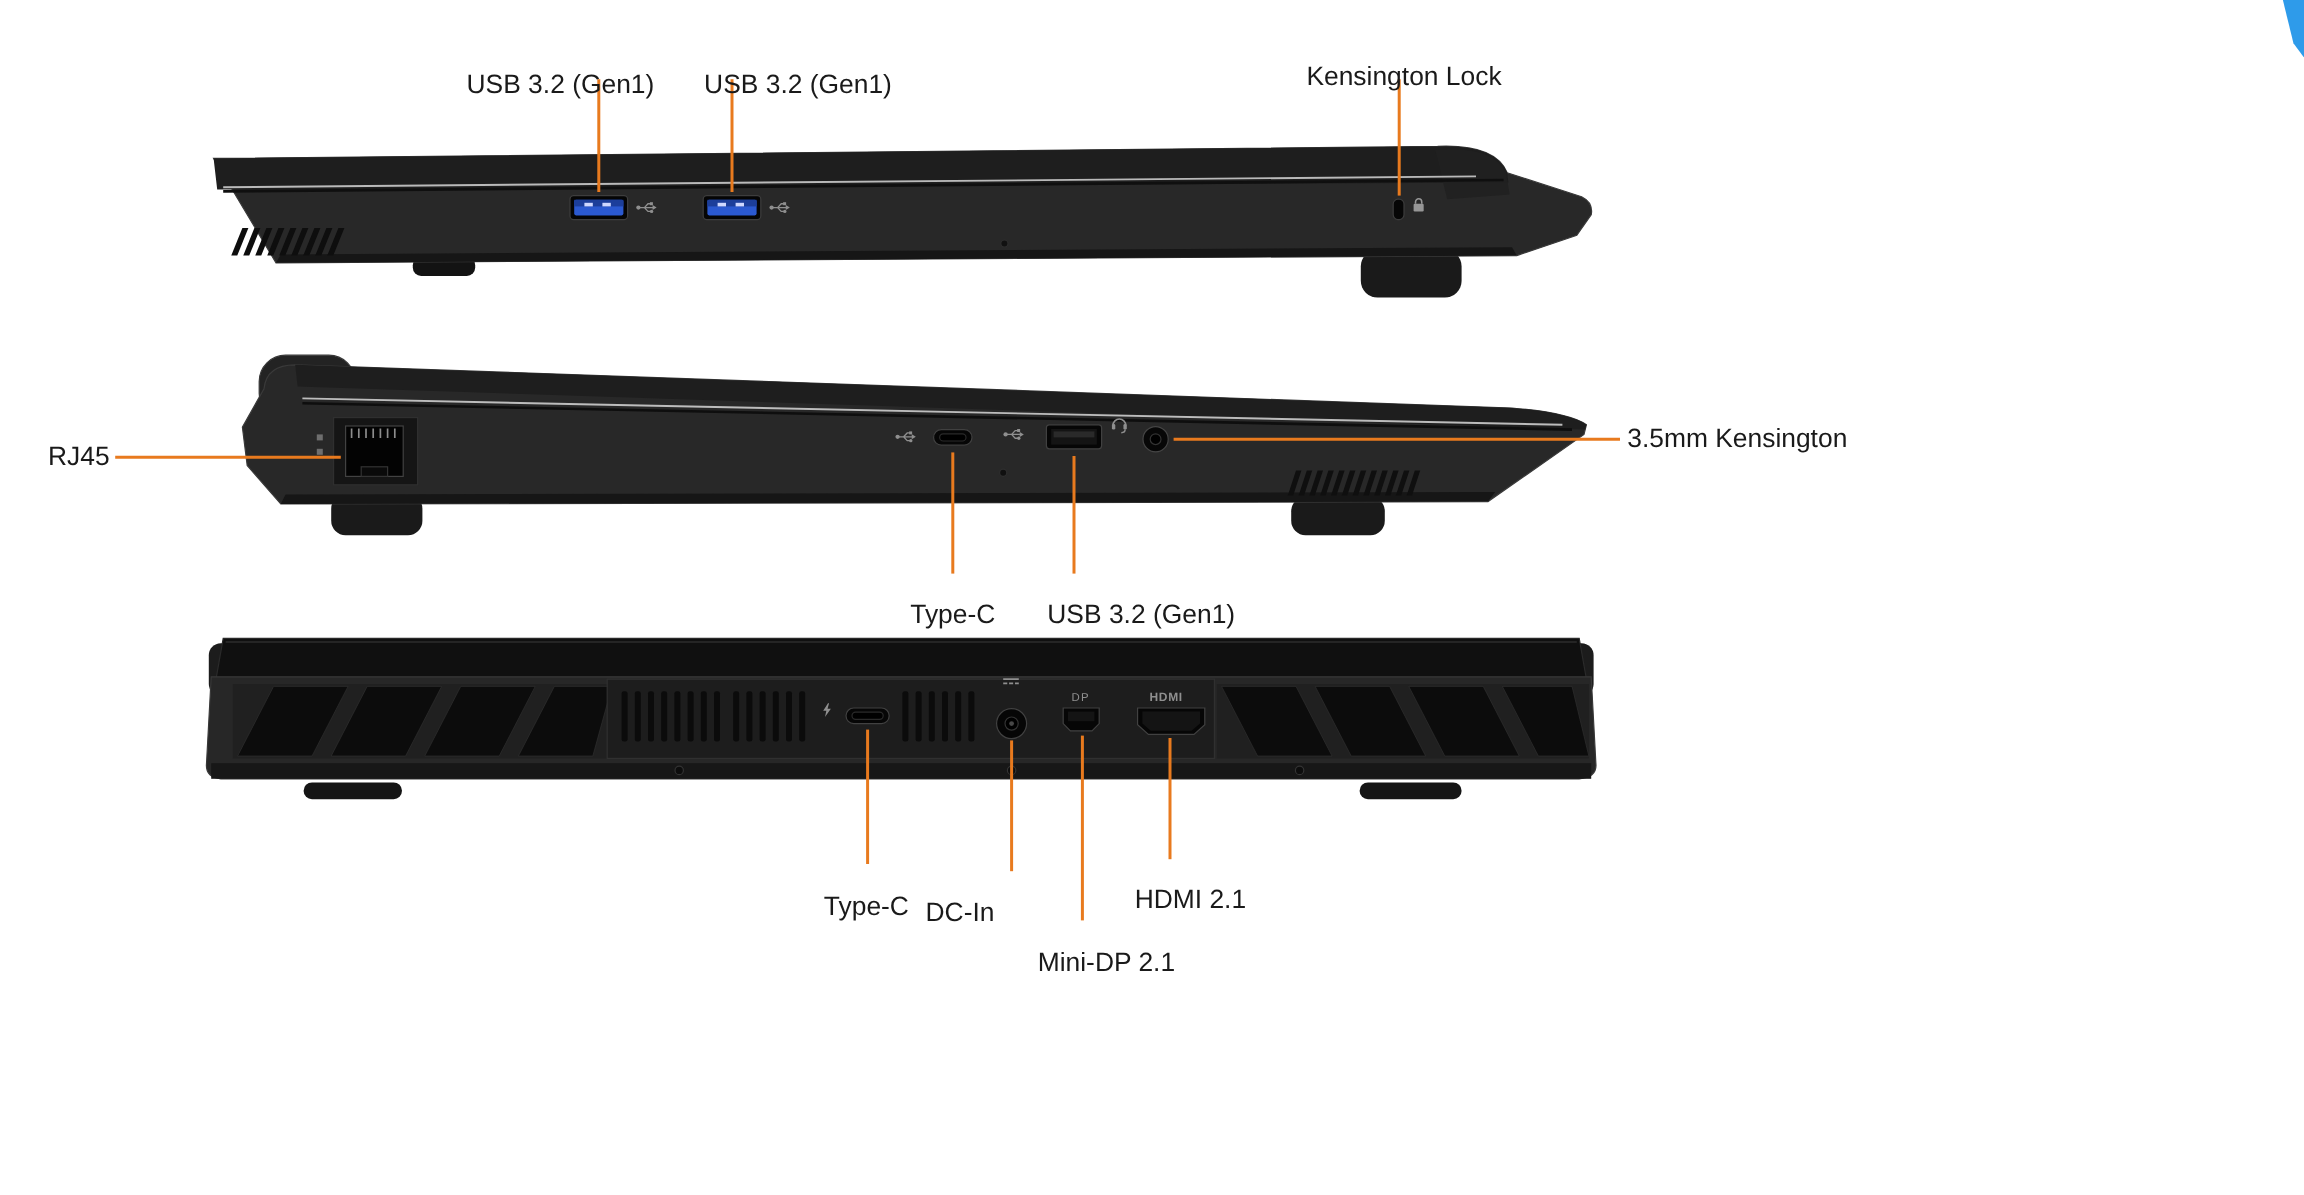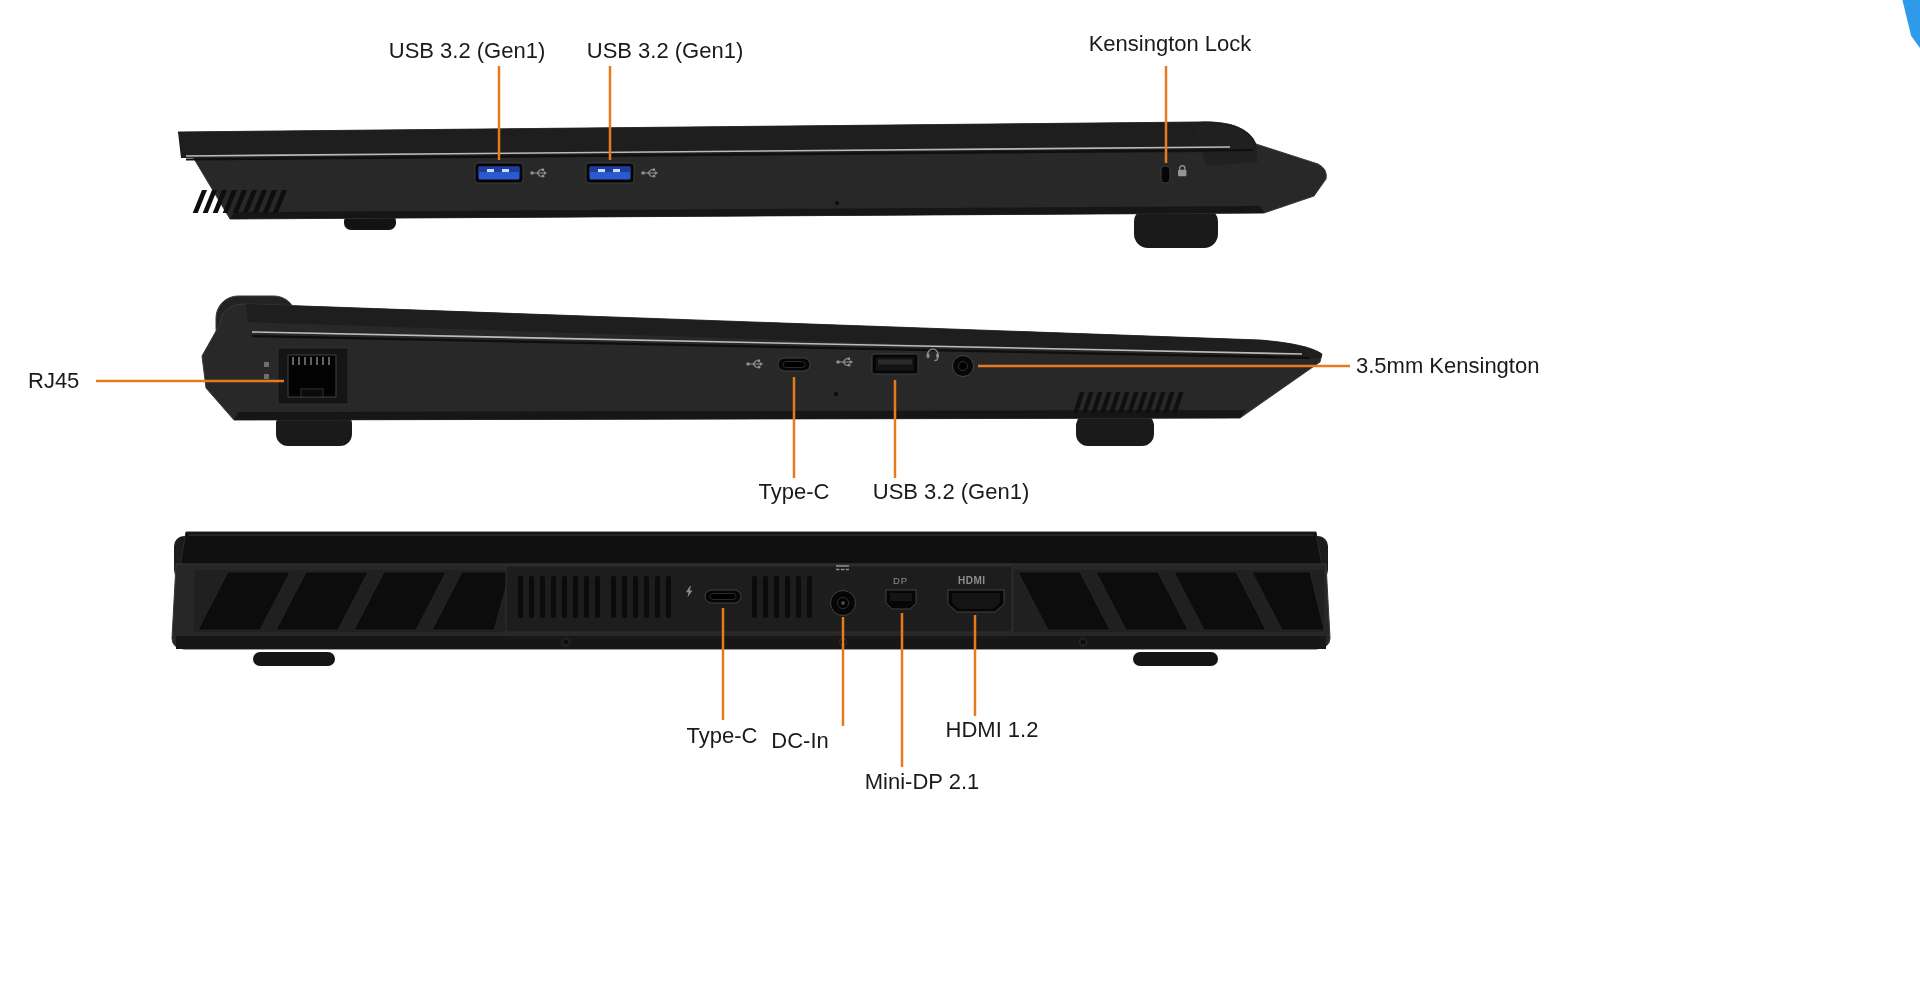--- a/index.html
+++ b/index.html
@@ -12,21 +12,21 @@
   }
   .laptop{position:absolute;}
   #leader-overlay{position:absolute;left:0;top:0;pointer-events:none;}
   .callout{
     position:absolute;
     font-size:22px;
     line-height:1.1;
     color:#1a1a1a;
     white-space:nowrap;
   }
-  .center{transform:translate(-50%,-50%);}
+  .center{transform:translate(-50%,-50%);margin-top:20px;}
   .vcenter{transform:translateY(-50%);}
   #brand-corner{
     position:absolute;right:0;top:0;
     width:22px;height:48px;
     background:#2E9BEA;
     clip-path:polygon(20% 0, 100% 0, 100% 100%, 60% 75%);
   }
 </style>
 </head>
 <body>
@@ -246,24 +246,24 @@
     <line x1="723" y1="608" x2="723" y2="720" stroke-width="2.5" stroke="#E87A1E"></line>
     <line x1="843" y1="617" x2="843" y2="726" stroke-width="2.5" stroke="#E87A1E"></line>
     <line x1="975" y1="615" x2="975" y2="716" stroke-width="2.5" stroke="#E87A1E"></line>
     <line x1="902" y1="613" x2="902" y2="767" stroke-width="2.5" stroke="#E87A1E"></line>
   </svg>
 
   <div class="callout center" style="left:467px;top:51px">USB 3.2 (Gen1)</div>
   <div class="callout center" style="left:665px;top:51px">USB 3.2 (Gen1)</div>
   <div class="callout center" style="left:1170px;top:44px">Kensington Lock</div>
 
-  <div class="callout vcenter" style="left:28px;top:381px">RJ45</div>
+  <div class="callout vcenter" style="left:40px;top:381px">RJ45</div>
   <div class="callout vcenter" style="left:1356px;top:366px">3.5mm Kensington</div>
   <div class="callout center" style="left:794px;top:492px">Type-C</div>
   <div class="callout center" style="left:951px;top:492px">USB 3.2 (Gen1)</div>
 
   <div class="callout center" style="left:722px;top:736px">Type-C</div>
   <div class="callout center" style="left:800px;top:741px">DC-In</div>
-  <div class="callout center" style="left:992px;top:730px">HDMI 1.2</div>
+  <div class="callout center" style="left:992px;top:730px">HDMI 2.1</div>
   <div class="callout center" style="left:922px;top:782px">Mini-DP 2.1</div>
 
   <div id="brand-corner"></div>
 </div>
 
 </body></html>

